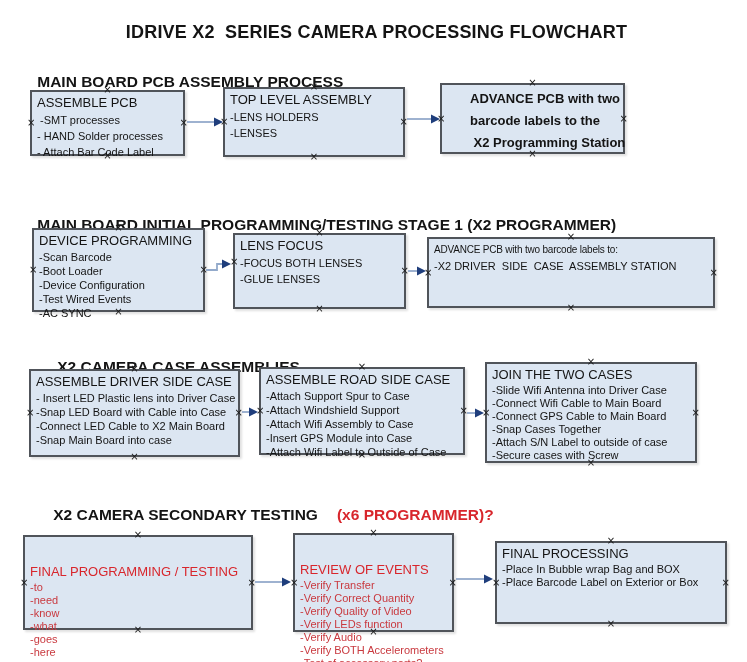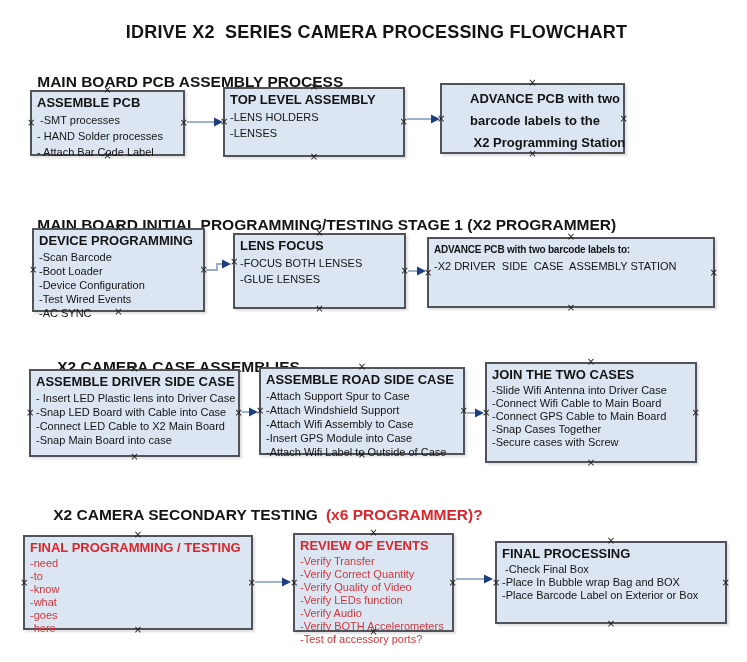--- a/index.html
+++ b/index.html
@@ -12,36 +12,36 @@
     position:relative; width:747px; height:662px; background:#ffffff; overflow:hidden;
     font-family:"Liberation Sans", sans-serif; color:var(--text);
   }
   .title{
     position:absolute; left:3px; top:22px; width:747px; text-align:center;
     font-size:18px; font-weight:bold; letter-spacing:.2px; white-space:pre;
   }
   .section-heading{
     position:absolute; font-size:15.5px; font-weight:bold; white-space:pre;text-align:center;
   }
-  .section-heading .accent{ color:var(--accent_red); margin-left:8px; }
+  .section-heading .accent{ color:var(--accent_red); margin-left:19px; }
   .box{
     position:absolute; background:var(--box_fill); border:2px solid var(--box_border);
     box-shadow:2px 2px 2px rgba(0,0,0,0.12);
     padding:3px 0 0 5px; overflow:visible; z-index:2;
   }
   .box-header{
-    font-size:13px; font-weight:bold; line-height:16px; margin-bottom:1px; white-space:pre;
+    font-size:13px; font-weight:normal; line-height:16px; margin-bottom:1px; white-space:pre;
   }
   .box-header.tight{ font-size:10px; letter-spacing:-0.2px; }
   .box-items{ list-style:none; }
   .box-items li{ font-size:11px; line-height:14px; white-space:pre; }
   .box-items.lh16 li{ line-height:16px; }
   .box-items.lh13 li{ line-height:13px; }
   .bold-lines .box-items li{ font-weight:bold; font-size:13px; line-height:22px;margin-left:23px; }
-  .red-box .box-header{ color:var(--accent_red); }
+  .red-box .box-header{ color:var(--accent_red);margin-top:24px; }
   .red-box .box-items li{ color:var(--red_item); }
   .gp{
     position:absolute; font-size:10px; line-height:10px; color:#1b1b1b; z-index:6;
     font-family:"DejaVu Sans", sans-serif; pointer-events:none;
   }
   .gp-t{ top:-7px; left:50%; transform:translateX(-50%); }
   .gp-b{ bottom:-7px; left:50%; transform:translateX(-50%); }
   .gp-l{ left:-5px; top:50%; transform:translateY(-50%); }
   .gp-r{ right:-5px; top:50%; transform:translateY(-50%); }
   #box-lens-focus .gp-l{ top:38%; }
@@ -182,34 +182,35 @@
     </div>
 
   <div class="box" id="box-join-cases" style="left:485px; top:362px; width:212px; height:101px;">
     <div class="box-header">JOIN THE TWO CASES</div>
     <ul class="box-items lh13">
 
     <li class="box-item">-Slide Wifi Antenna into Driver Case</li>
         <li class="box-item">-Connect Wifi Cable to Main Board</li>
         <li class="box-item">-Connect GPS Cable to Main Board</li>
         <li class="box-item">-Snap Cases Together</li>
+        <li class="box-item">-Attach S/N Label to outside of case</li>
         <li class="box-item">-Secure cases with Screw</li>
       </ul>
   <span class="gp gp-t">×</span>
       <span class="gp gp-b">×</span>
       <span class="gp gp-l">×</span>
       <span class="gp gp-r">×</span>
     </div>
 
   <div class="box red-box" id="box-final-programming" style="left:23px; top:535px; width:230px; height:95px;">
     <div class="box-header">FINAL PROGRAMMING / TESTING</div>
     <ul class="box-items lh13">
 
-    <li class="box-item">-need</li>
-        <li class="box-item">-to</li>
+    <li class="box-item">-to</li>
+        <li class="box-item">-need</li>
         <li class="box-item">-know</li>
         <li class="box-item">-what</li>
         <li class="box-item">-goes</li>
         <li class="box-item">-here</li>
       </ul>
   <span class="gp gp-t">×</span>
       <span class="gp gp-b">×</span>
       <span class="gp gp-l">×</span>
       <span class="gp gp-r">×</span>
     </div>
@@ -229,21 +230,20 @@
   <span class="gp gp-t">×</span>
       <span class="gp gp-b">×</span>
       <span class="gp gp-l">×</span>
       <span class="gp gp-r">×</span>
     </div>
 
   <div class="box" id="box-final-processing" style="left:495px; top:541px; width:232px; height:83px;">
     <div class="box-header">FINAL PROCESSING</div>
     <ul class="box-items lh13">
 
-    <li class="box-item"> -Check Final Box</li>
         <li class="box-item">-Place In Bubble wrap Bag and BOX</li>
         <li class="box-item">-Place Barcode Label on Exterior or Box</li>
       </ul>
   <span class="gp gp-t">×</span>
       <span class="gp gp-b">×</span>
       <span class="gp gp-l">×</span>
       <span class="gp gp-r">×</span>
     </div>
 
   <svg class="arrows" width="747" height="662" viewBox="0 0 747 662">

